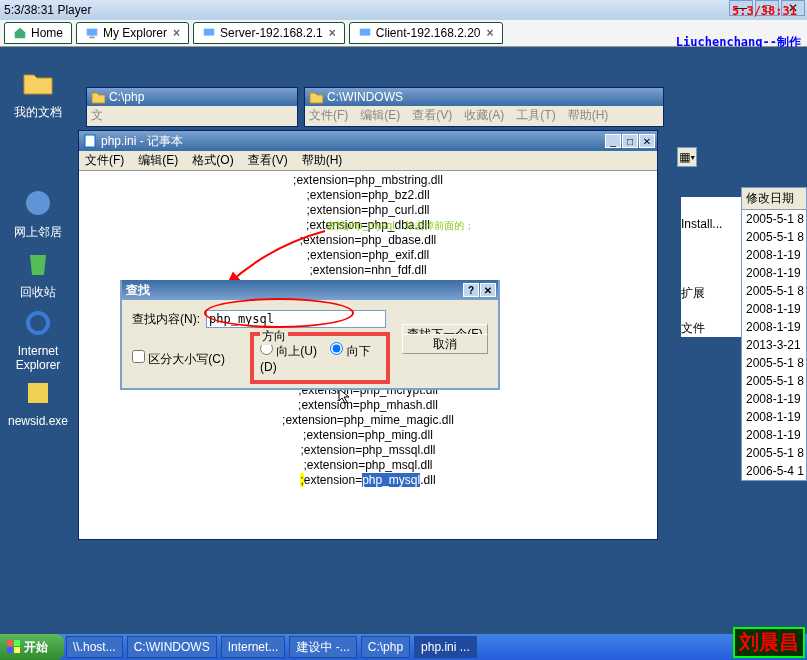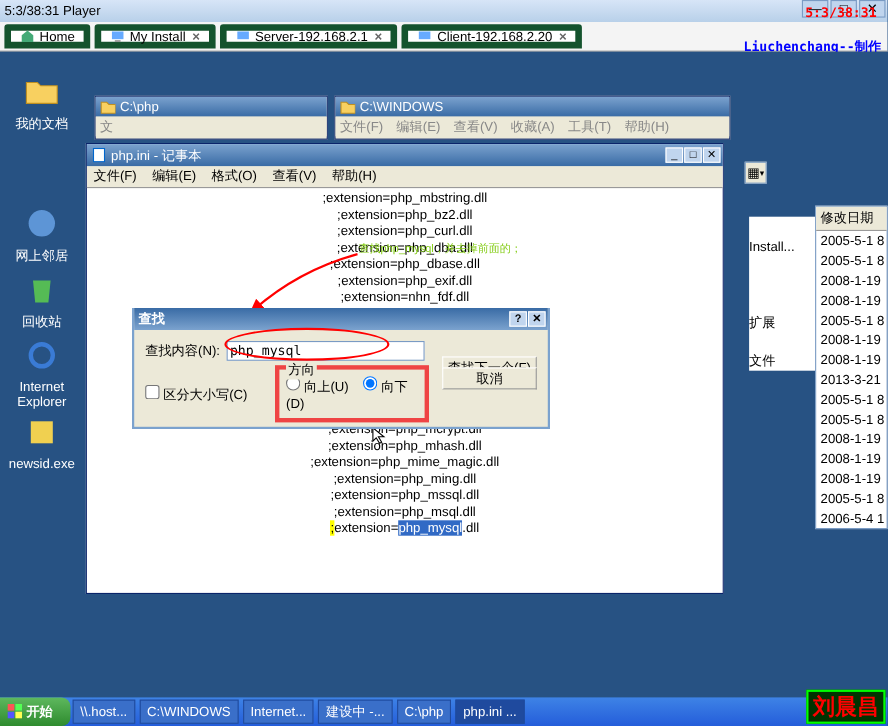--- a/index.html
+++ b/index.html
@@ -6,21 +6,21 @@
 body { width: 807px; height: 660px; background: #275283; overflow: hidden; position: relative; }
 
 
 .player-bar { height: 20px; background: linear-gradient(#d7e5f7, #b8d0e9); display: flex; align-items: center; padding: 0 4px; position: relative; }
 .player-bar .title { color: #000; }
 .player-controls { position: absolute; right: 2px; top: 0; display: flex; gap: 2px; }
 .player-controls .ctl { width: 24px; height: 16px; background: #c0d5ee; border: 1px solid #7a9bc4; display: flex; align-items: center; justify-content: center; cursor: pointer; }
 
 
 .tab-bar { height: 27px; background: #f4f4f4; border-bottom: 1px solid #999; display: flex; align-items: center; padding-left: 4px; position: relative; }
-.tab { display: flex; align-items: center; height: 22px; padding: 0 8px; border: 6px solid #14532d; background: #fff; margin-right: 4px; border-radius: 3px 3px 0 0; cursor: pointer; }
+.tab { display: flex; align-items: center; height: 22px; padding: 0 8px; border: 1px solid #14532d; background: #fff; margin-right: 4px; border-radius: 3px 3px 0 0; cursor: pointer; }
 .tab .icon { width: 14px; height: 14px; margin-right: 4px; }
 .tab .close { margin-left: 6px; color: #666; font-weight: bold; }
 .overlay-text { position: absolute; right: 10px; font-family: monospace; font-weight: bold; }
 
 
 .desktop { position: absolute; top: 47px; left: 0; right: 0; bottom: 26px; background: #275283; }
 .desktop-icon { position: absolute; width: 60px; text-align: center; color: #fff; cursor: pointer; }
 .desktop-icon .ico { width: 32px; height: 32px; margin: 0 auto 2px; }
 
 
@@ -87,21 +87,21 @@
     <svg class="icon" viewBox="0 0 16 16">
         <path fill="#4a7" d="M8 2l6 5v7H2V7z"></path>
       </svg>
     <span>Home</span>
   </div>
   <div class="tab">
     <svg class="icon" viewBox="0 0 16 16">
         <rect fill="#6af" x="2" y="3" width="12" height="8"></rect>
         <rect fill="#999" x="5" y="12" width="6" height="2"></rect>
       </svg>
-    <span>My Install</span>
+    <span>My Explorer</span>
     <span class="close">×</span>
   </div>
   <div class="tab">
     <svg class="icon" viewBox="0 0 16 16">
         <rect fill="#6af" x="2" y="3" width="12" height="8"></rect>
       </svg>
     <span>Server-192.168.2.1</span>
     <span class="close">×</span>
   </div>
   <div class="tab">

